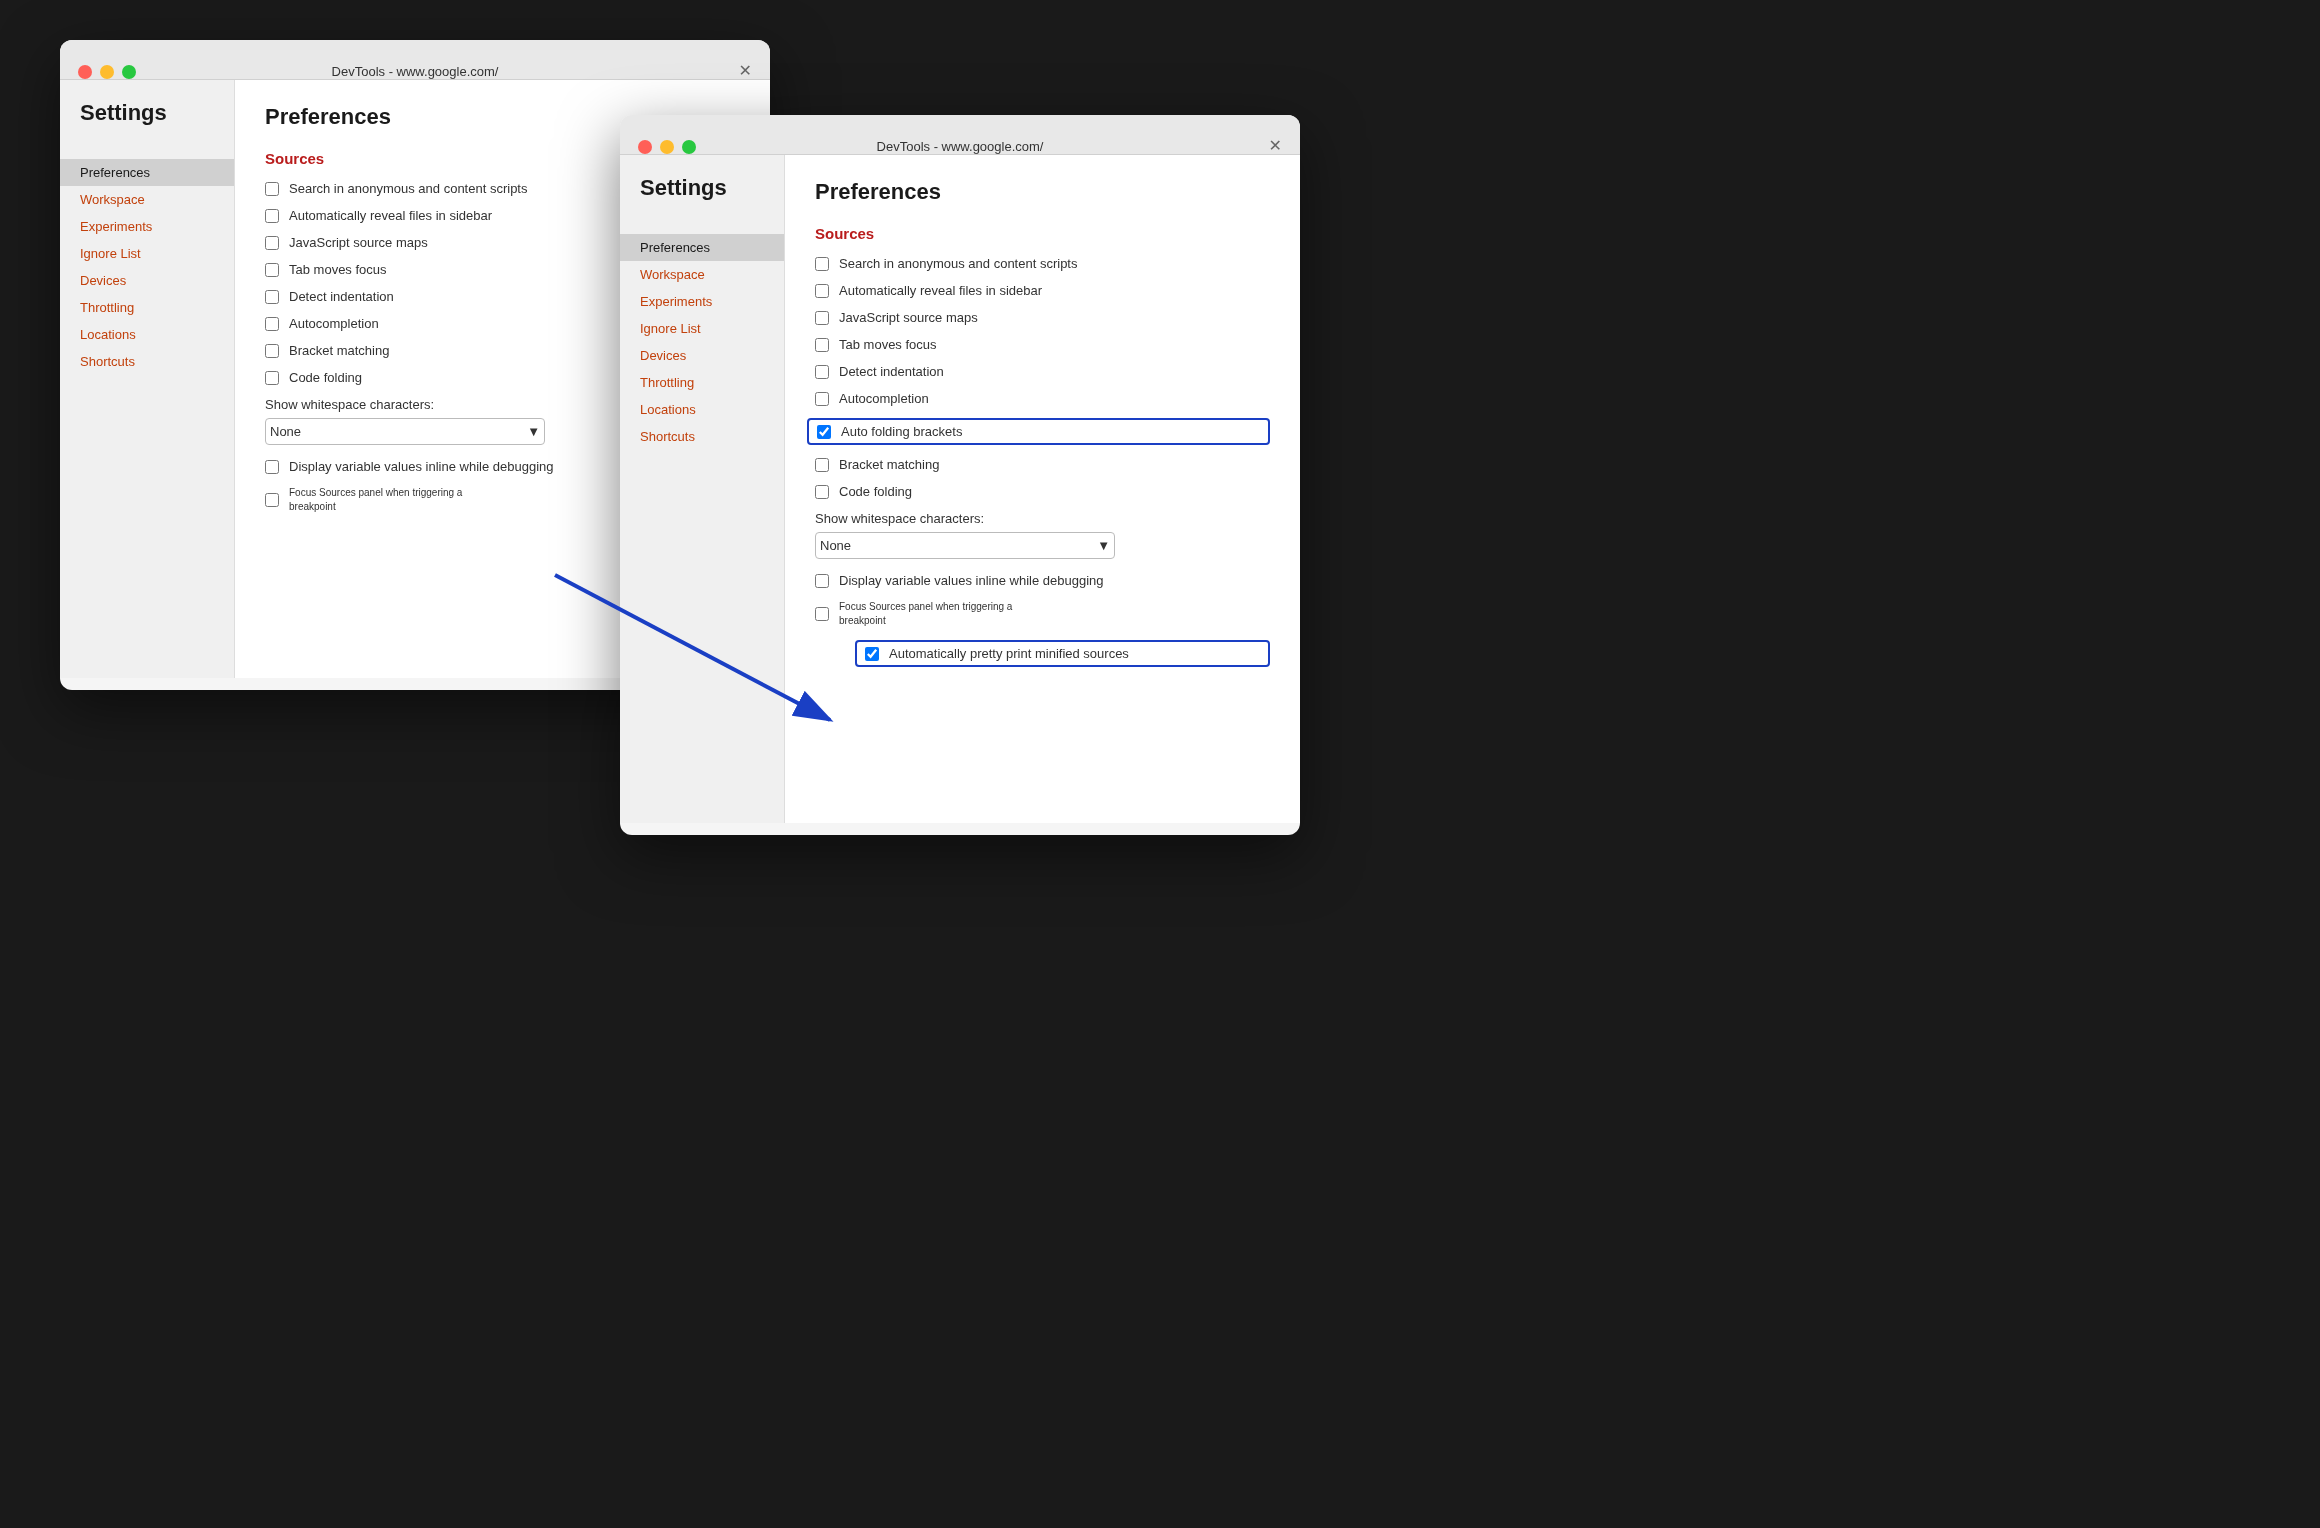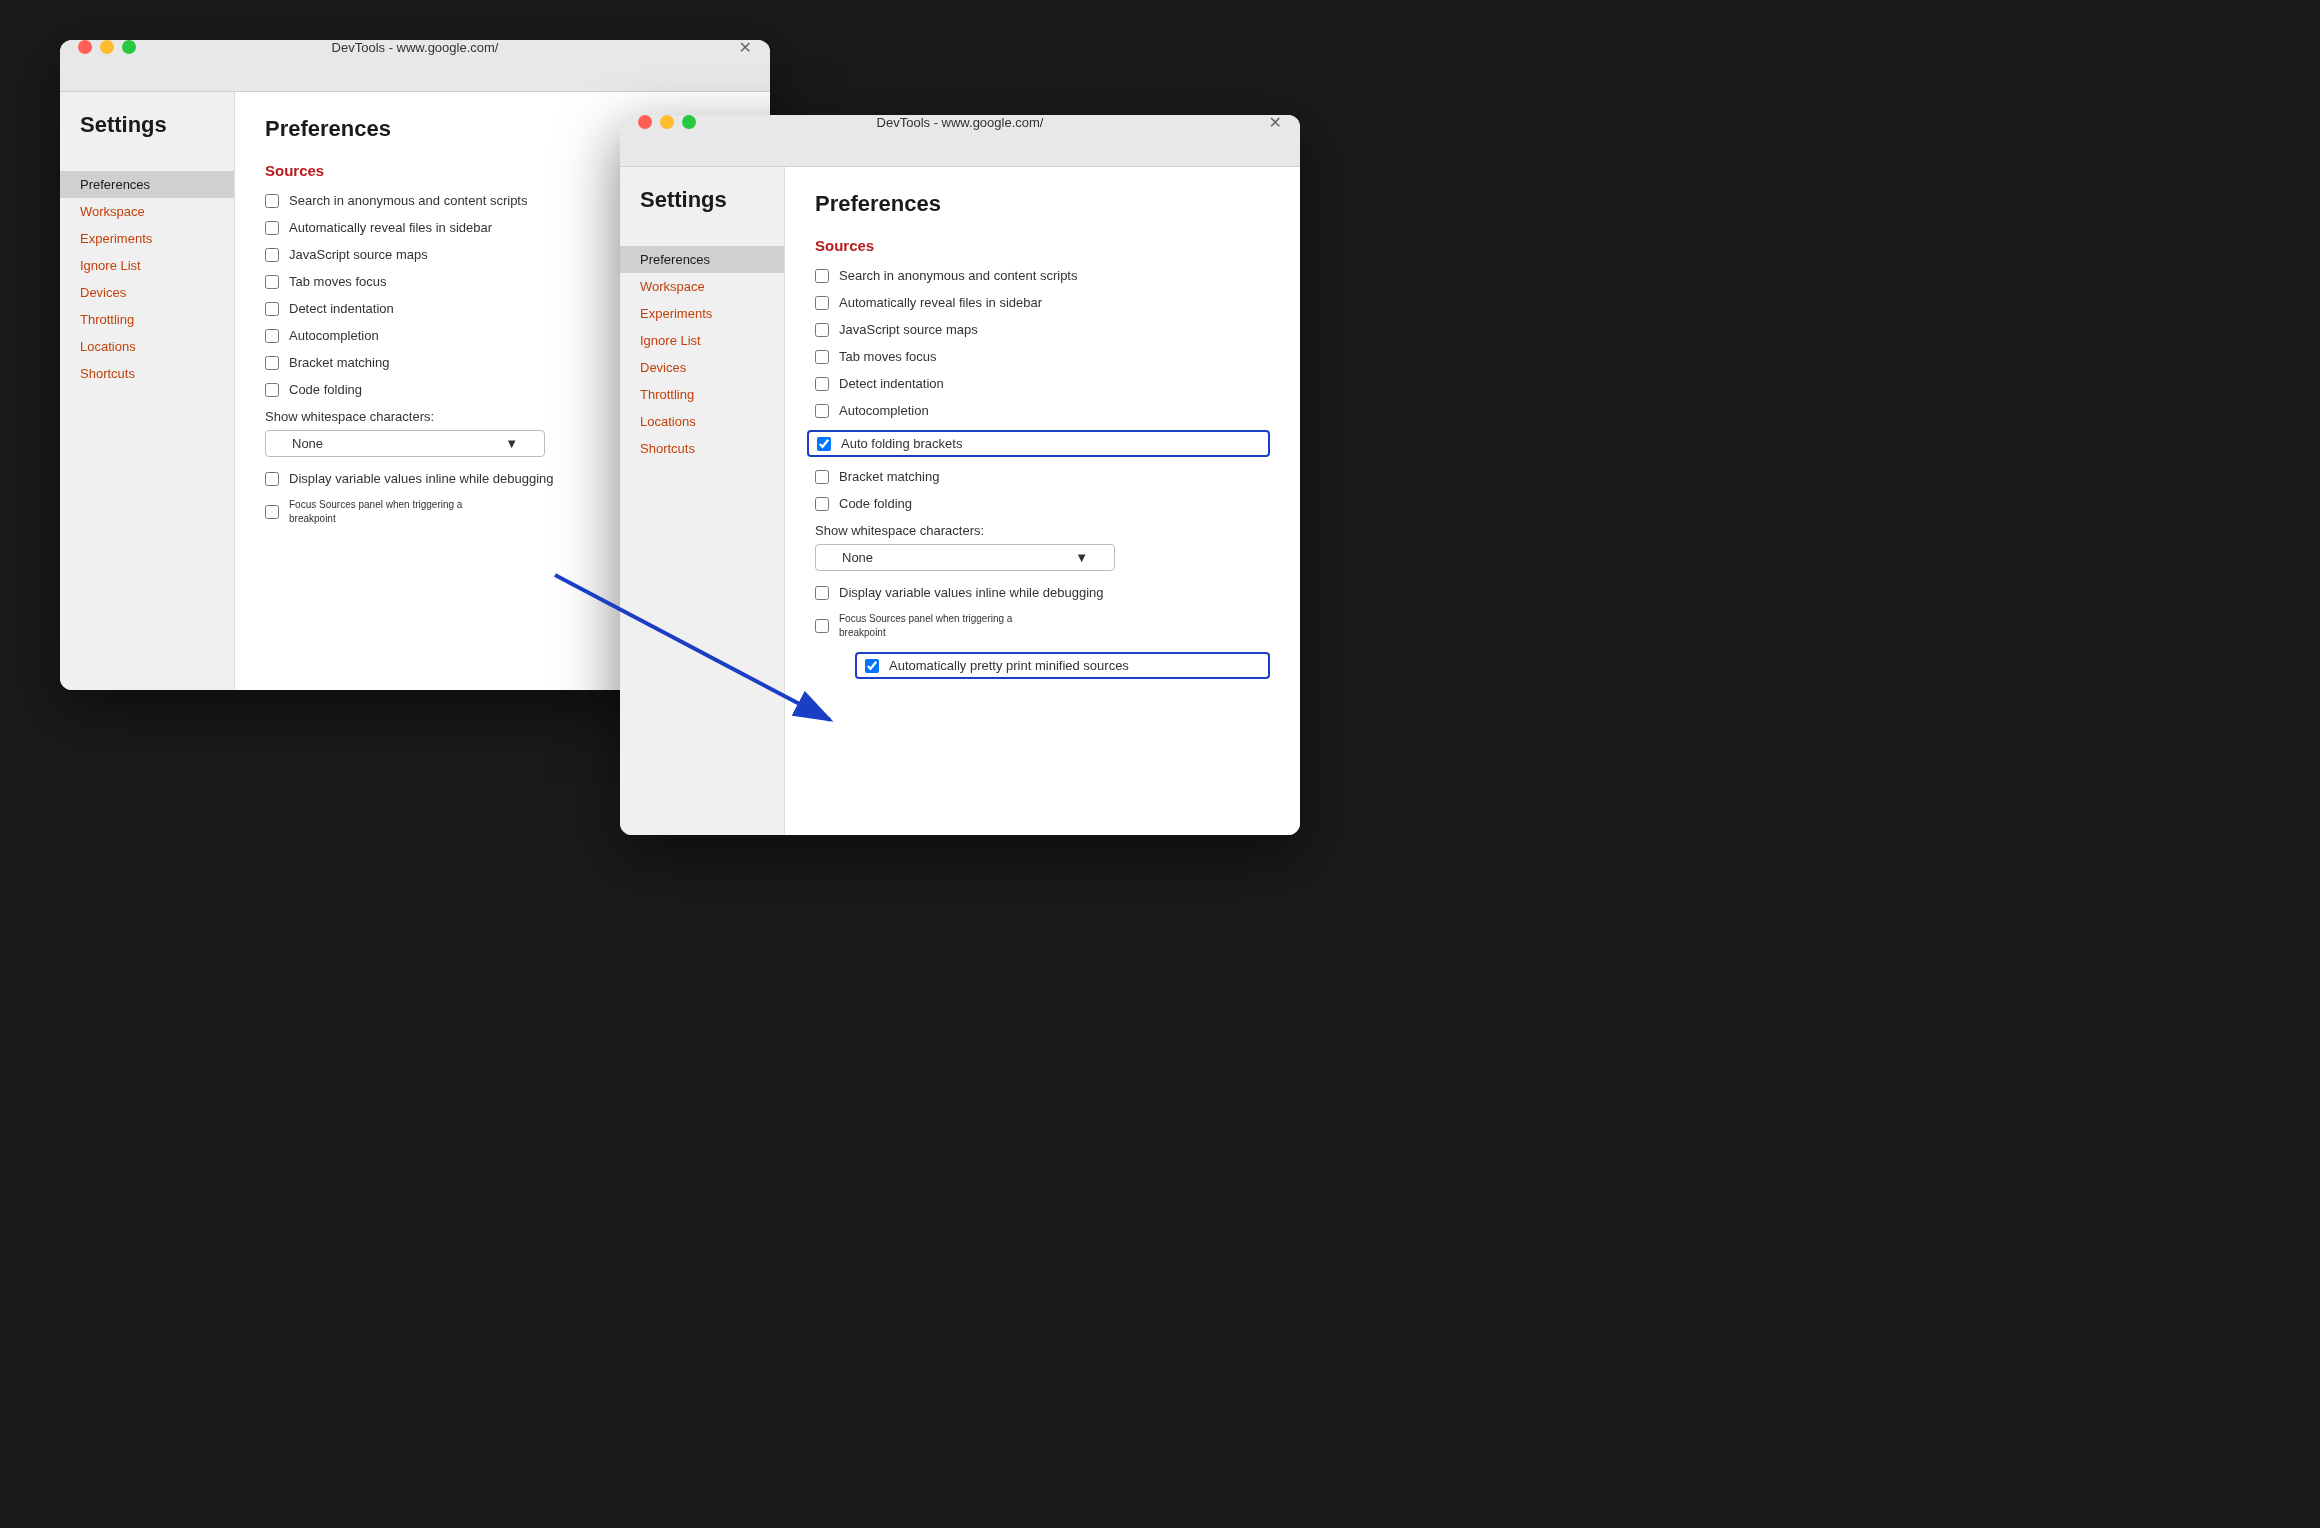--- a/index.html
+++ b/index.html
@@ -16,24 +16,24 @@
     
     .window {
       position: absolute;
       background: #f5f5f5;
       border-radius: 12px;
       box-shadow: 0 20px 60px rgba(0,0,0,0.5);
       overflow: hidden;
     }
 
     .titlebar {
-      height: 52px;
+      height: 40px;
       background: #e8e8e8;
       display: flex;
-      align-items: flex-start;
+      align-items: flex-end;
       justify-content: center;
       position: relative;
       border-bottom: 1px solid #d0d0d0;
     }
 
     .traffic-lights {
       position: absolute;
       left: 18px;
       display: flex;
       gap: 8px;
@@ -156,21 +156,21 @@
       color: #333;
       margin-bottom: 6px;
     }
 
     .select-control {
       display: flex;
       align-items: center;
       border: 1px solid #bbb;
       border-radius: 4px;
       background: #fff;
-      padding: 5px 26px;
+      padding: 5px 4px;
       font-size: 13px;
       color: #333;
       cursor: pointer;
       gap: 0;
     }
 
     
     #window1 {
       left: 60px;
       top: 40px;

